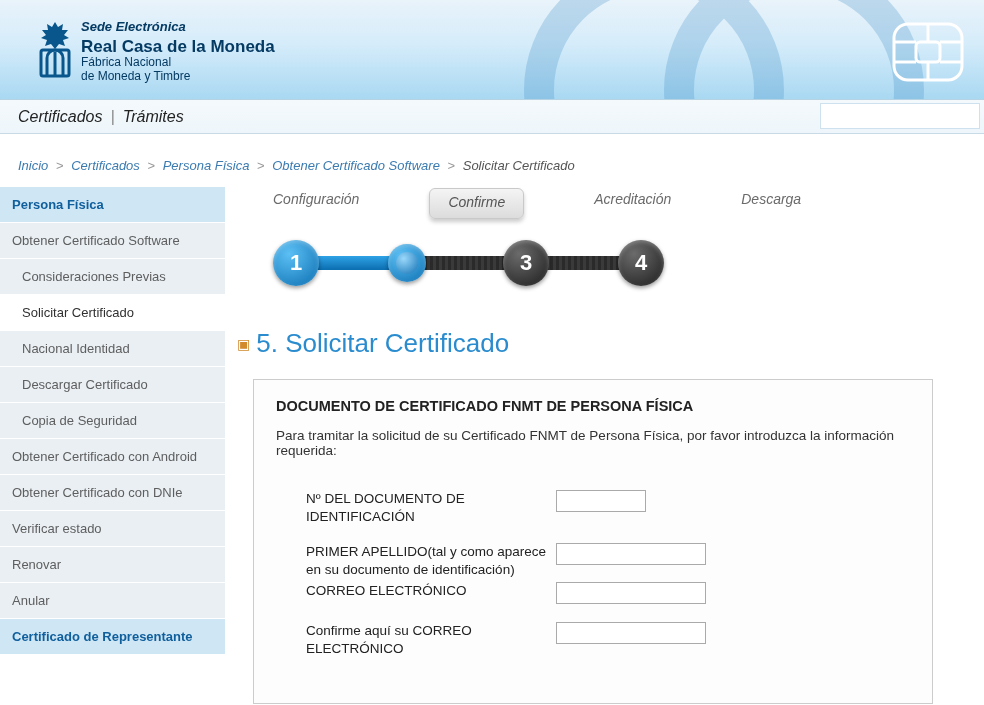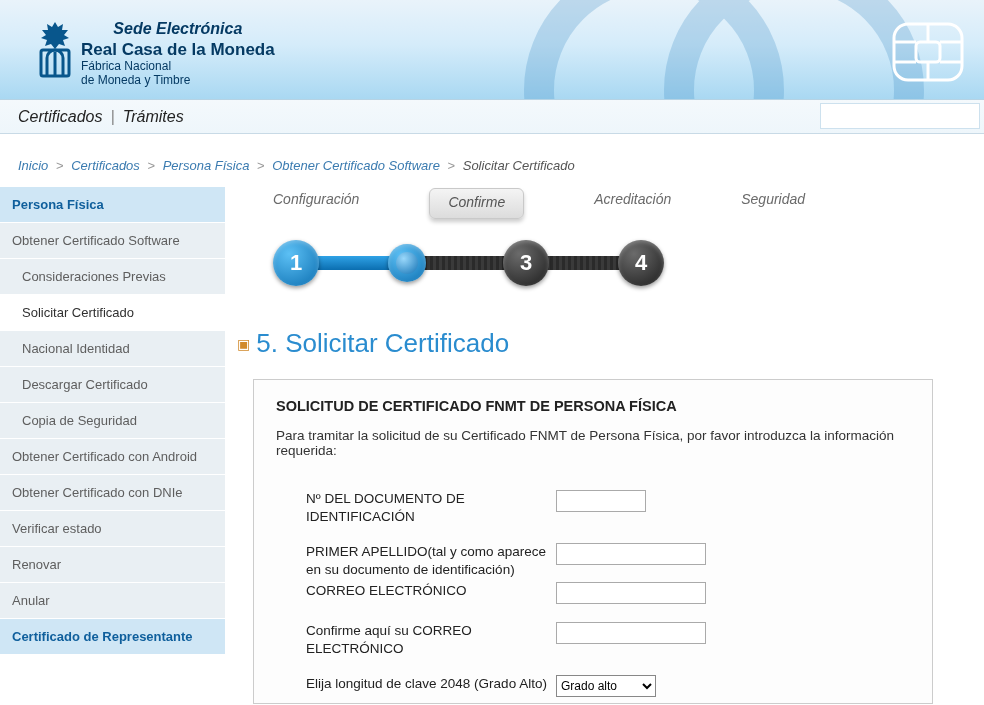--- a/index.html
+++ b/index.html
@@ -11,21 +11,21 @@
     background: linear-gradient(180deg,#e9f3fa 0%, #d5ecfa 45%, #a9d8f2 100%);
     position:relative;
     display:flex; align-items:flex-start;
     padding:20px 25px 0 35px;
     border-bottom:1px solid #b6d3e4;
   }
   .logo-area { display:flex; align-items:flex-start; }
   .crown-logo { width:40px; height:60px; margin-right:6px; color:#08568c; }
   .crown-logo svg { width:100%; height:100%; }
   .header-text { line-height:1.15; }
-  .header-text .site { font-style:italic; font-weight:bold; font-size:16px; color:#053a63;text-align:center;}
+  .header-text .site { font-style:italic; font-weight:bold; font-size:13px; color:#053a63;}
   .header-text .sub1 { font-weight:bold; font-size:17px; color:#053a63; margin-top:2px;}
   .header-text .sub2,
   .header-text .sub3 { font-size:12px; color:#053a63; }
   .chip-icon {
     position:absolute; top:22px; right:20px; width:72px; height:60px;
     color:#fff;
   }
   .chip-icon svg { width:100%; height:100%; }
   .bg-decor {
     position:absolute; inset:0; opacity:.25; overflow:hidden;
@@ -223,60 +223,54 @@
       <div class="item footer-head">Certificado de Representante</div>
     </div>
   </div>
 
   <div class="content">
 
     <div class="steps-labels">
       <span>Configuración</span>
       <span>Confirme</span>
       <span>Acreditación</span>
-      <span>Seguridad</span>
+      <span>Descarga</span>
     </div>
 
     <div class="step-track">
       <div class="track-line">
         <div class="filled"></div>
       </div>
       <div class="step-node n1">1</div>
       <div class="step-node n2"></div>
       <div class="step-node n3">3</div>
       <div class="step-node n4">4</div>
     </div>
 
     <h2 class="page-title">
       <span class="calicon">▣</span>
       <span>5. Solicitar Certificado</span>
     </h2>
 
     <div class="form-panel">
-      <h3>SOLICITUD DE CERTIFICADO FNMT DE PERSONA FÍSICA</h3>
+      <h3>DOCUMENTO DE CERTIFICADO FNMT DE PERSONA FÍSICA</h3>
       <p>Para tramitar la solicitud de su Certificado FNMT de Persona Física, por favor introduzca la información requerida:</p>
 
       <div class="form-row">
         <label>Nº DEL DOCUMENTO DE IDENTIFICACIÓN</label>
         <input type="text" style="">
       </div>
       <div class="form-row">
         <label>PRIMER APELLIDO(tal y como aparece en su documento de identificación)</label>
         <input type="text" class="wide" style="">
       </div>
       <div class="form-row" style="margin-top:-14px">
         <label>CORREO ELECTRÓNICO</label>
         <input type="text" class="wide" style="">
       </div>
       <div class="form-row">
         <label>Confirme aquí su CORREO ELECTRÓNICO</label>
         <input type="text" class="wide" style="">
       </div>
-      <div class="form-row">
-        <label>Elija longitud de clave  2048  (Grado Alto)</label>
-        <select>
-          <option>Grado alto</option>
-        </select>
-      </div>
     </div>
 
   </div>
 </div>
 
 </body></html>

